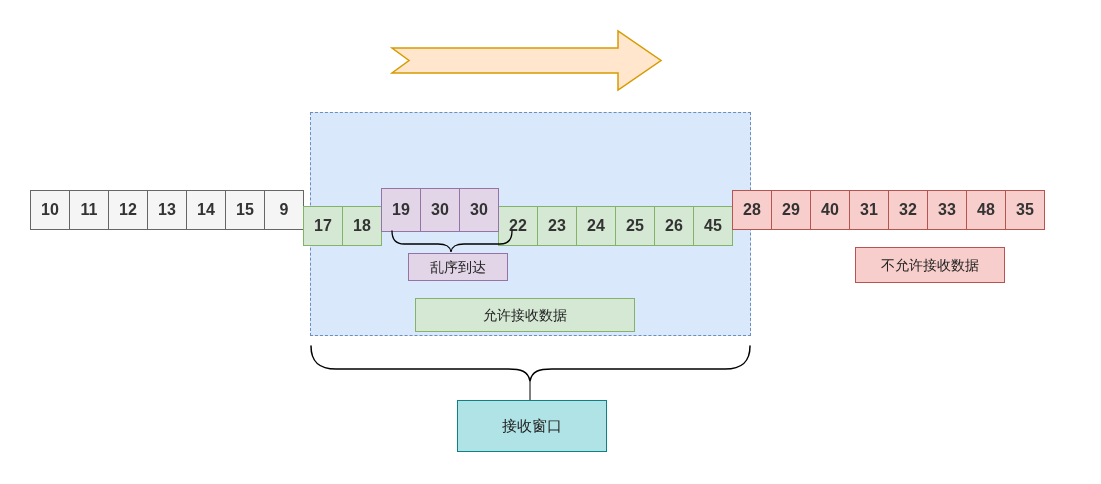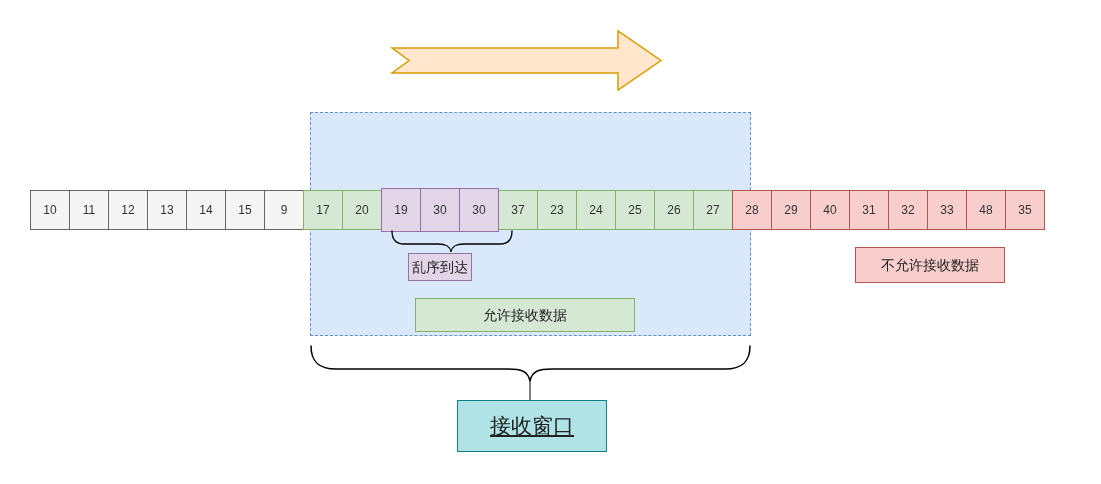--- a/index.html
+++ b/index.html
@@ -24,44 +24,44 @@
     border:1px dashed var(--window-border);
     z-index:1;
   }
   .seq-row{
     position:absolute; left:30px; top:190px; height:40px;
     display:flex; z-index:2;
   }
   .cell{
     box-sizing:border-box; width:40px; height:40px; margin-left:-1px;
     display:flex; align-items:center; justify-content:center;
-    font-size:12px; color:#333;
+    font-size:16px; color:#333;font-weight:bold;
   }
   .cell:first-child{margin-left:0;}
   .cell.acked{background:var(--acked-fill); border:1px solid var(--acked-border);}
-  .cell.allowed{background:var(--allowed-fill); border:1px solid var(--allowed-border);}
+  .cell.allowed{background:var(--allowed-fill); border:1px solid var(--allowed-border);margin-top:16px;}
   .cell.ooo{background:var(--ooo-fill); border:1px solid var(--ooo-border);
     height:44px; margin-top:-2px; z-index:3;}
   .cell.denied{background:var(--denied-fill); border:1px solid var(--denied-border);}
   .label-box{
     position:absolute; box-sizing:border-box; z-index:3;
     display:flex; flex-direction:column; align-items:center; justify-content:center;
     font-size:14px; line-height:1.35; text-align:center; color:#222;
   }
   .label-acked{ left:93px; top:242px; width:145px; height:50px;
     background:var(--acked-fill); border:1px solid var(--acked-border);}
-  .label-ooo{ left:408px; top:253px; width:64px; height:28px;
+  .label-ooo{ left:408px; top:253px; width:100px; height:28px;
     background:var(--ooo-fill); border:1px solid var(--ooo-border);}
   .label-allowed{ left:415px; top:298px; width:220px; height:34px;
     background:var(--allowed-fill); border:1px solid var(--allowed-border);}
   .label-denied{ left:855px; top:247px; width:150px; height:36px;
     background:var(--denied-fill); border:1px solid var(--denied-border);}
   .label-title{ left:457px; top:400px; width:150px; height:52px;
     background:var(--title-fill); border:1px solid var(--title-border);
-    font-size:21px;text-decoration:underline;}
+    font-size:15px;}
   .overlay-svg{
     position:absolute; left:0; top:0; width:1101px; height:484px;
     z-index:4; pointer-events:none;
   }
 </style>
 </head>
 <body>
 
 <div class="canvas">
 
@@ -69,30 +69,30 @@
 
   <div class="seq-row">
       <div class="cell acked">10</div>
       <div class="cell acked">11</div>
       <div class="cell acked">12</div>
       <div class="cell acked">13</div>
       <div class="cell acked">14</div>
       <div class="cell acked">15</div>
       <div class="cell acked">9</div>
       <div class="cell allowed">17</div>
-      <div class="cell allowed">20</div>
+      <div class="cell allowed">18</div>
       <div class="cell ooo">19</div>
       <div class="cell ooo">30</div>
       <div class="cell ooo">30</div>
-      <div class="cell allowed">37</div>
+      <div class="cell allowed">22</div>
       <div class="cell allowed">23</div>
       <div class="cell allowed">24</div>
       <div class="cell allowed">25</div>
       <div class="cell allowed">26</div>
-      <div class="cell allowed">27</div>
+      <div class="cell allowed">45</div>
       <div class="cell denied">28</div>
       <div class="cell denied">29</div>
       <div class="cell denied">40</div>
       <div class="cell denied">31</div>
       <div class="cell denied">32</div>
       <div class="cell denied">33</div>
       <div class="cell denied">48</div>
       <div class="cell denied">35</div>
     </div>
 

